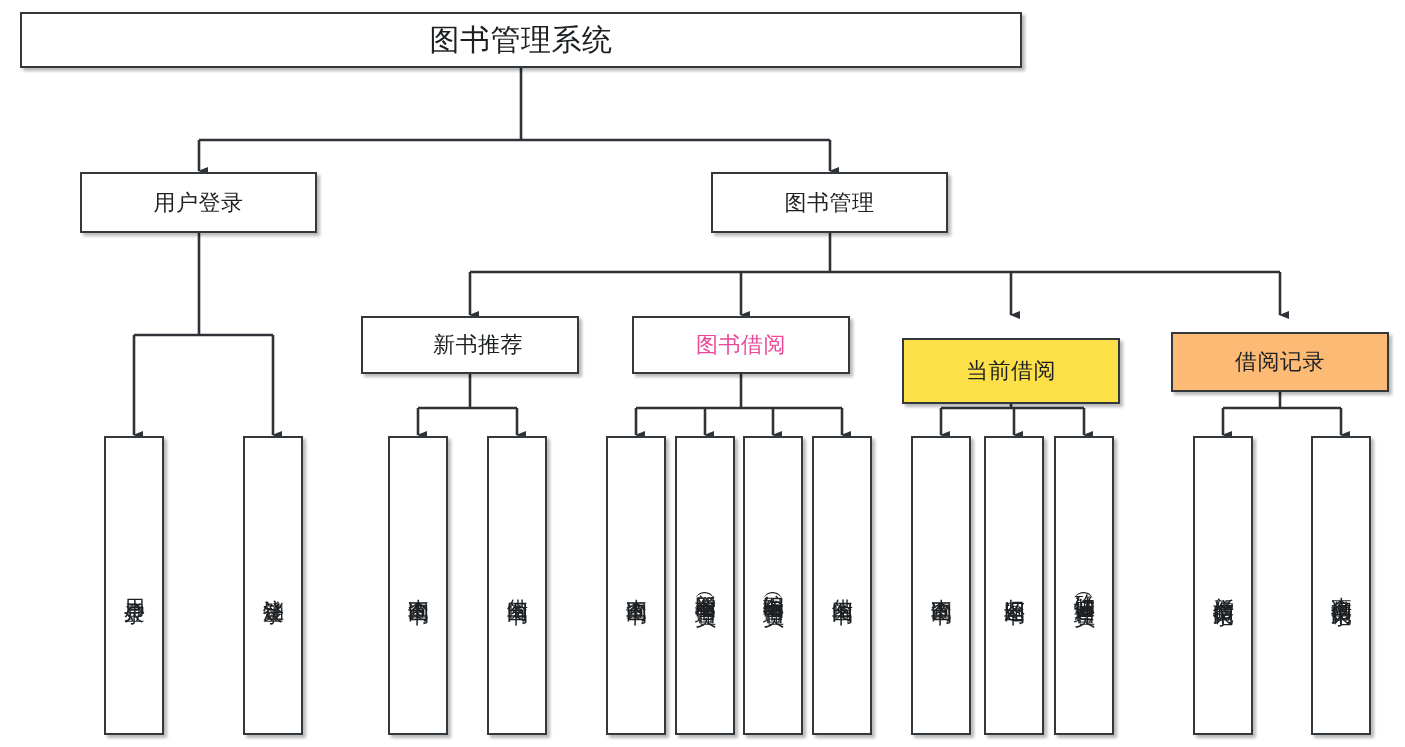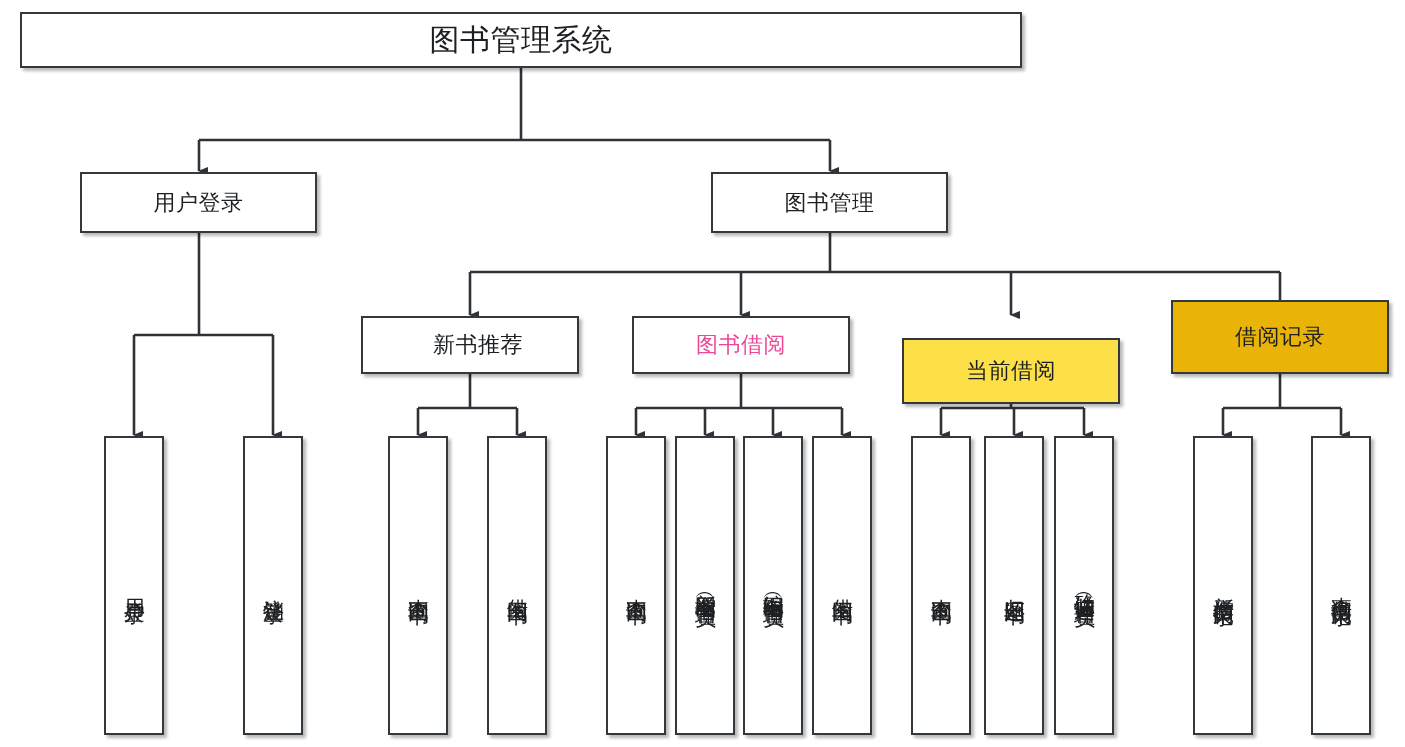--- a/index.html
+++ b/index.html
@@ -141,21 +141,21 @@
       </div>
       <div class="node-box" style="left: 361px; top: 316px; width: 218px; height: 58px; border-color: rgb(51, 56, 61); background: rgb(255, 255, 255); padding-left: 16px;">
         <span class="node-label" style="color: rgb(29, 32, 35);">新书推荐</span>
       </div>
       <div class="node-box" style="left: 632px; top: 316px; width: 218px; height: 58px; border-color: rgb(51, 56, 61); background: rgb(255, 255, 255);">
         <span class="node-label" style="color: #ec4899; text-align: right;">图书借阅</span>
       </div>
       <div class="node-box" style="left: 902px; top: 316px; width: 218px; height: 66px; border-color: rgb(51, 56, 61); background: #fde047; margin-top: 22px;">
         <span class="node-label" style="color: rgb(29, 32, 35);">当前借阅</span>
       </div>
-      <div class="node-box" style="left: 1171px; top: 300px; width: 218px; height: 74px; border-color: rgb(51, 56, 61); background: #eab308;">
+      <div class="node-box" style="left: 1171px; top: 332px; width: 218px; height: 60px; border-color: rgb(51, 56, 61); background: #fdba74;">
         <span class="node-label" style="color: rgb(29, 32, 35);">借阅记录</span>
       </div>
       <div class="node-box vertical" style="left: 104px; top: 436px; width: 60px; height: 299px; border-color: rgb(51, 56, 61); background: rgb(255, 255, 255);">
         <span class="node-label" style="color: rgb(29, 32, 35);">用户登录</span>
       </div>
       <div class="node-box vertical" style="left: 243px; top: 436px; width: 60px; height: 299px; border-color: rgb(51, 56, 61); background: rgb(255, 255, 255);">
         <span class="node-label" style="color: rgb(29, 32, 35);">注销登录</span>
       </div>
       <div class="node-box vertical" style="left: 388px; top: 436px; width: 60px; height: 299px; border-color: rgb(51, 56, 61); background: rgb(255, 255, 255);">
         <span class="node-label" style="color: rgb(29, 32, 35);">查询图书</span>

